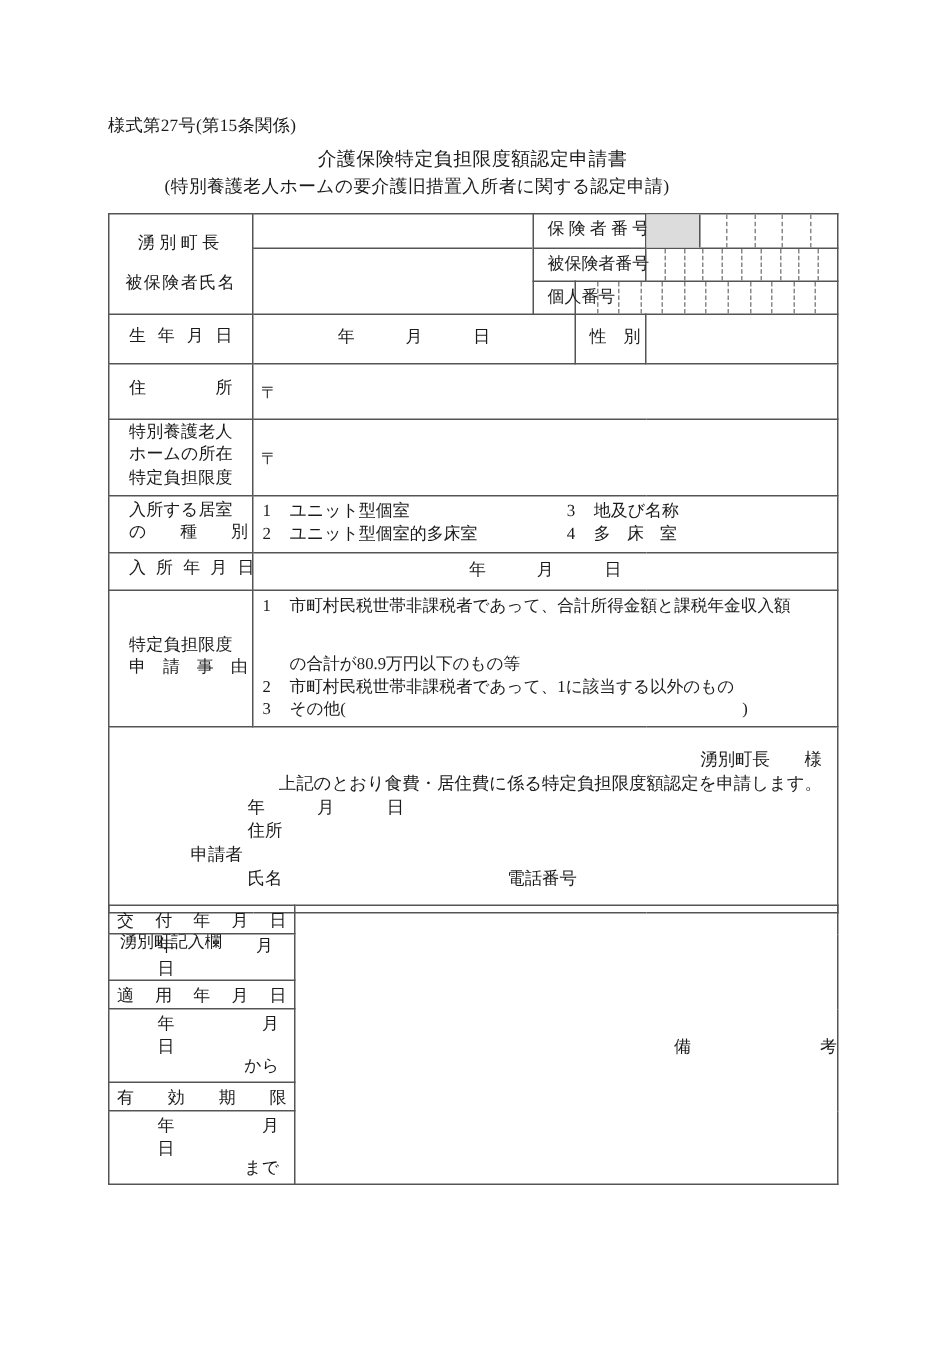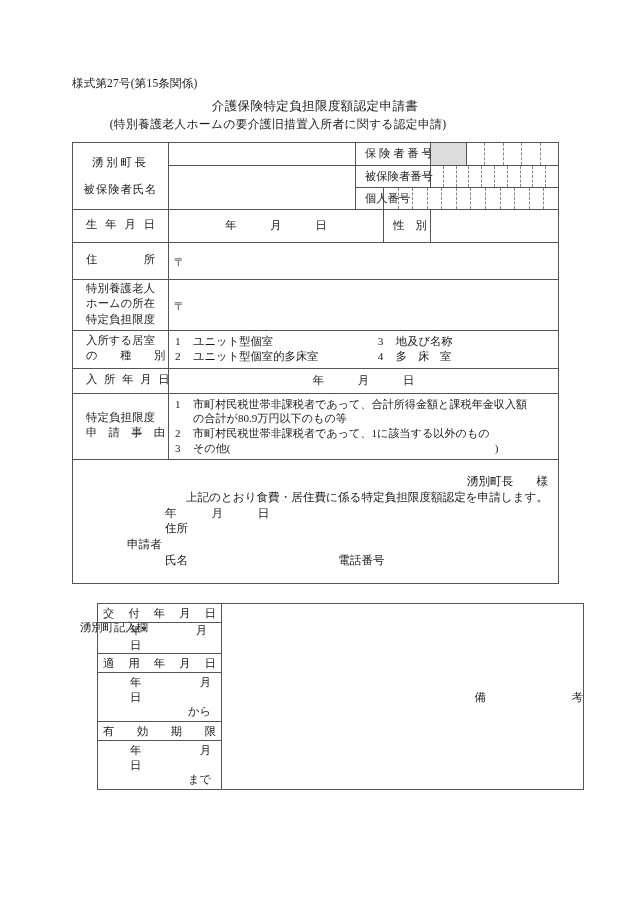--- a/index.html
+++ b/index.html
@@ -146,21 +146,21 @@
   .wide-sp { letter-spacing: 4px; }
 
   
   .reasons {
     padding: 3px 4px 3px 6px !important;
     line-height: 1.45;
     font-size: 11.1px;
   }
   .reasons .r-line { display: block; white-space: nowrap; }
   .reasons .r-no { display: inline-block; width: 18px; }
-  .reasons .r-indent { padding-left: 18px; display: block; }
+  .reasons .r-indent { padding-left: 18px; display: block; margin-top: 25px; }
   .reasons .paren-end { display: inline-block; width: 268px; text-align: right; }
 
   
   .decl {
     padding: 9px 10px 10px 14px !important;
     line-height: 1.62;
     font-size: 11.6px;
   }
   .decl .line { display: block; white-space: nowrap; }
   .decl .ind-1 { padding-left: 10px; text-align: right; }
@@ -178,21 +178,20 @@
     margin-top: 32px;
   }
   .lower-table {
     position: absolute;
     left: 72px;
     top: 603px;
     width: 486px;
     border-collapse: collapse;
     table-layout: fixed;
     font-size: 11.3px;
-    margin-left: 25px;
   }
   .lower-table td {
     border: 1px solid #555;
     padding: 0;
     vertical-align: middle;
   }
   .lower-table .hdr {
     text-align: center;
     height: 18px;
   }

